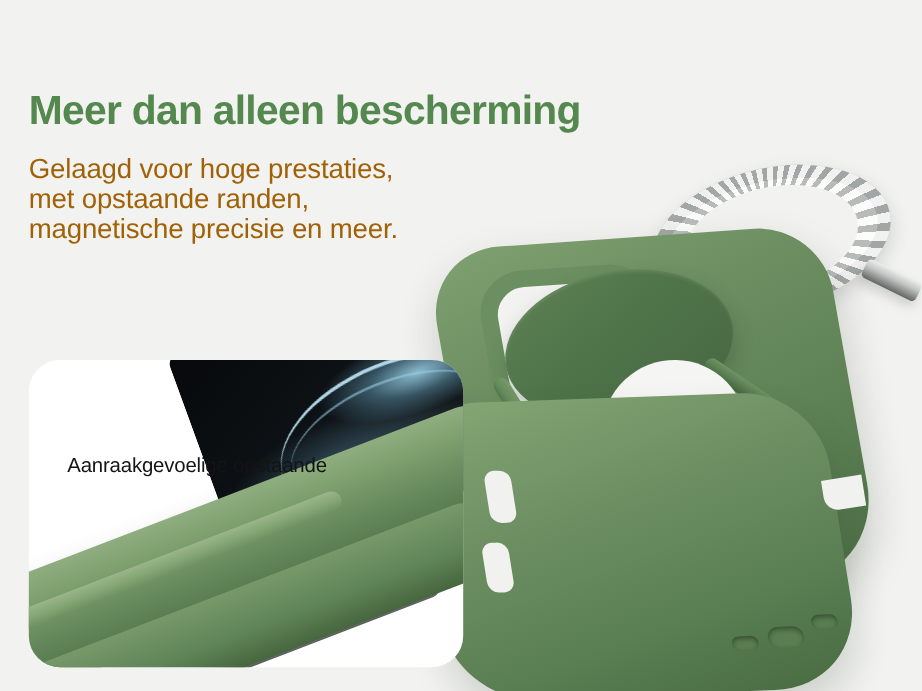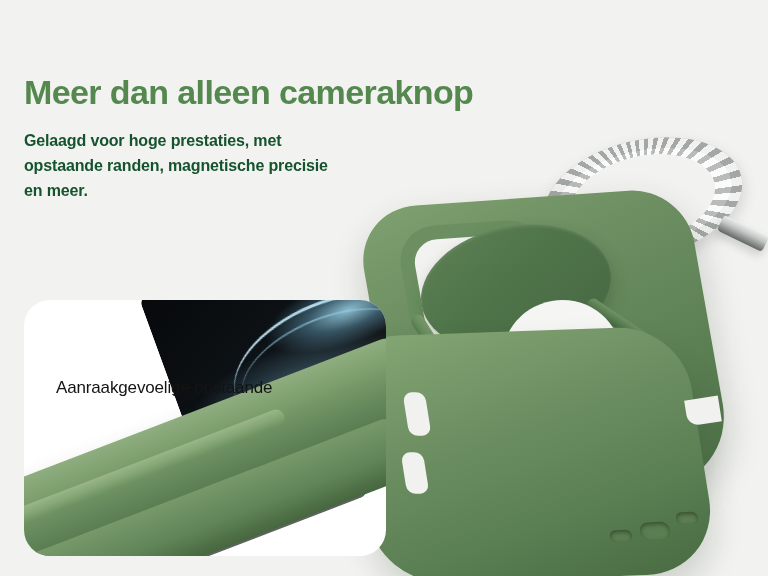--- a/index.html
+++ b/index.html
@@ -13,22 +13,22 @@
 
   
   .copy{position:absolute;left:24px;top:72px;width:420px;z-index:5;}
   .headline{
     margin:0;
     font-size:34px;line-height:40px;font-weight:700;
     letter-spacing:-0.6px;color:#54884f;white-space:nowrap;
   }
   .subcopy{
     margin:16px 0 0 0;width:320px;
-    font-size:16px;line-height:25px;font-weight:700;
-    letter-spacing:-0.15px;color:#14532d;
+    font-size:23px;line-height:25px;font-weight:400;
+    letter-spacing:-0.15px;color:#a16207;
   }
 
   
   .card{
     position:absolute;left:24px;top:300px;width:362px;height:256px;
     background:#ffffff;border-radius:26px;overflow:hidden;z-index:4;
   }
   .card-caption{
     position:absolute;left:32px;top:76px;z-index:6;
     font-size:17px;line-height:23px;font-weight:400;
@@ -187,21 +187,21 @@
     background:#f1f1ef;border-radius:0 0 0 12px;
     transform:rotate(-9deg);
   }
 </style>
 </head>
 <body>
 
 <div class="page">
 
   <div class="copy">
-    <h1 class="headline">Meer dan alleen cameraknop</h1>
+    <h1 class="headline">Meer dan alleen bescherming</h1>
     <p class="subcopy">Gelaagd voor hoge prestaties, met opstaande randen, magnetische precisie en meer.</p>
   </div>
 
   <div class="hero">
 
     <div class="magnet-ring"></div>
     <div class="magnet-bar"></div>
 
     <div class="shell-top"></div>
     <div class="shell-cam"></div>

